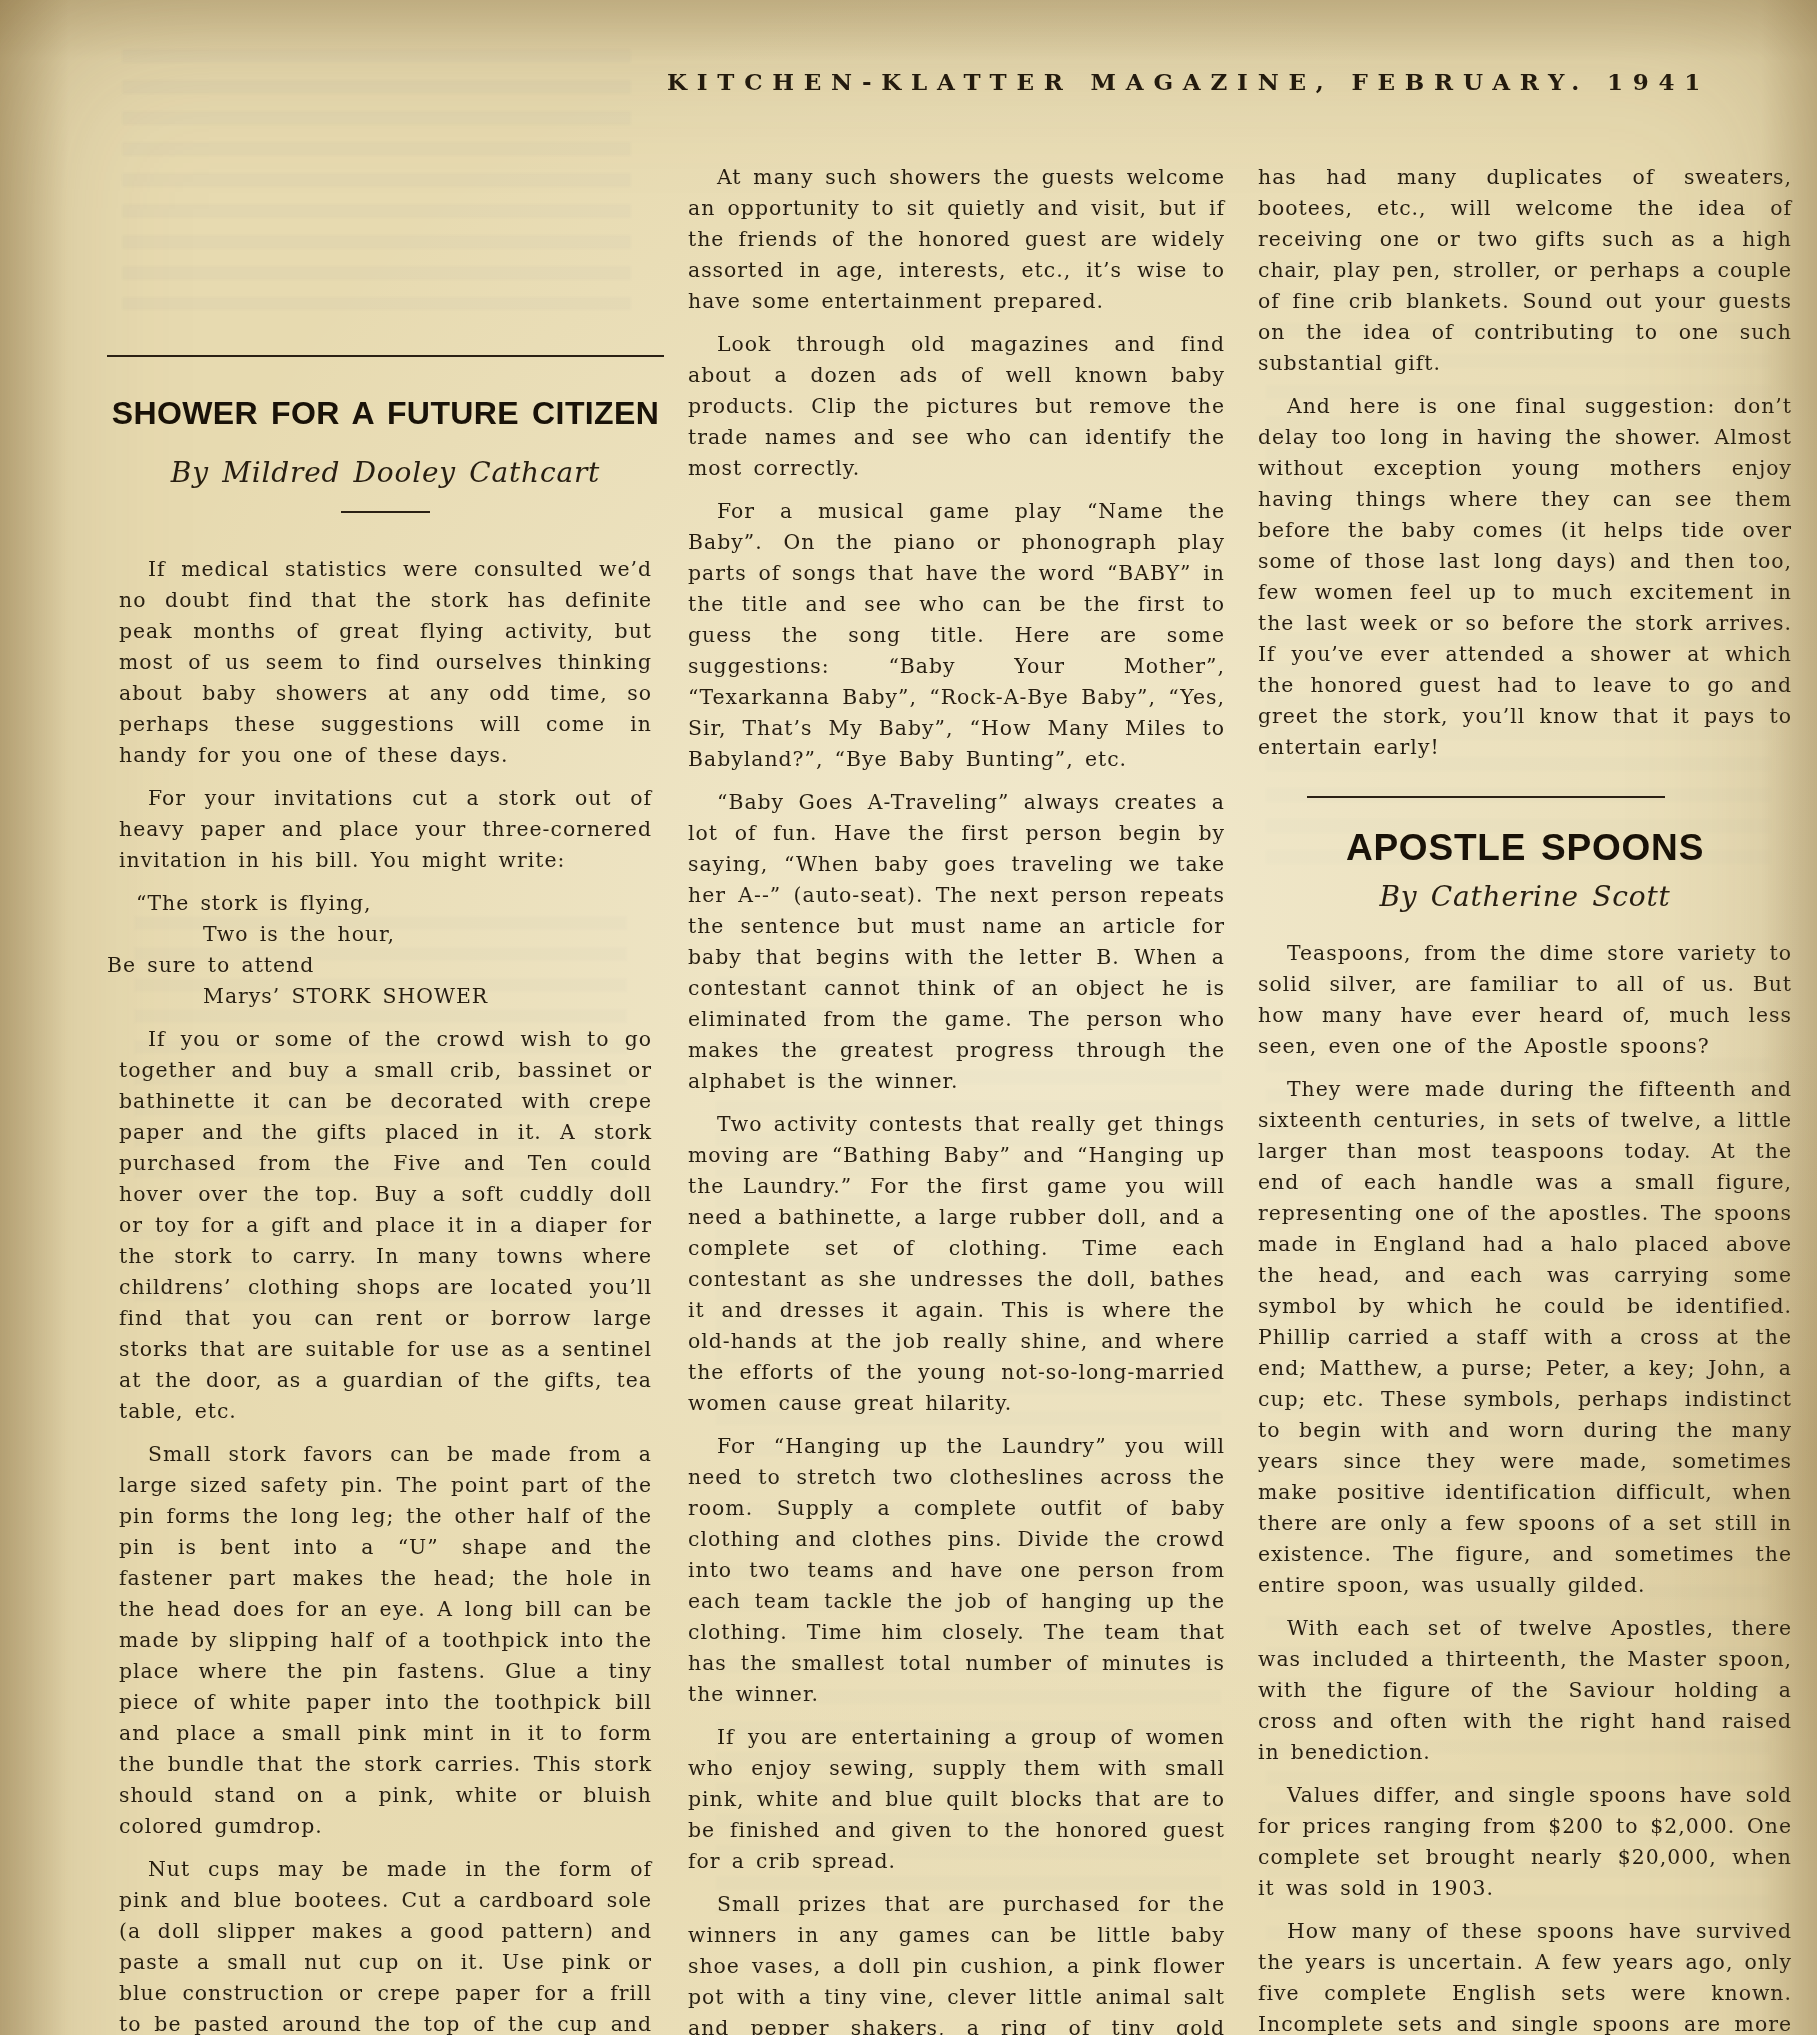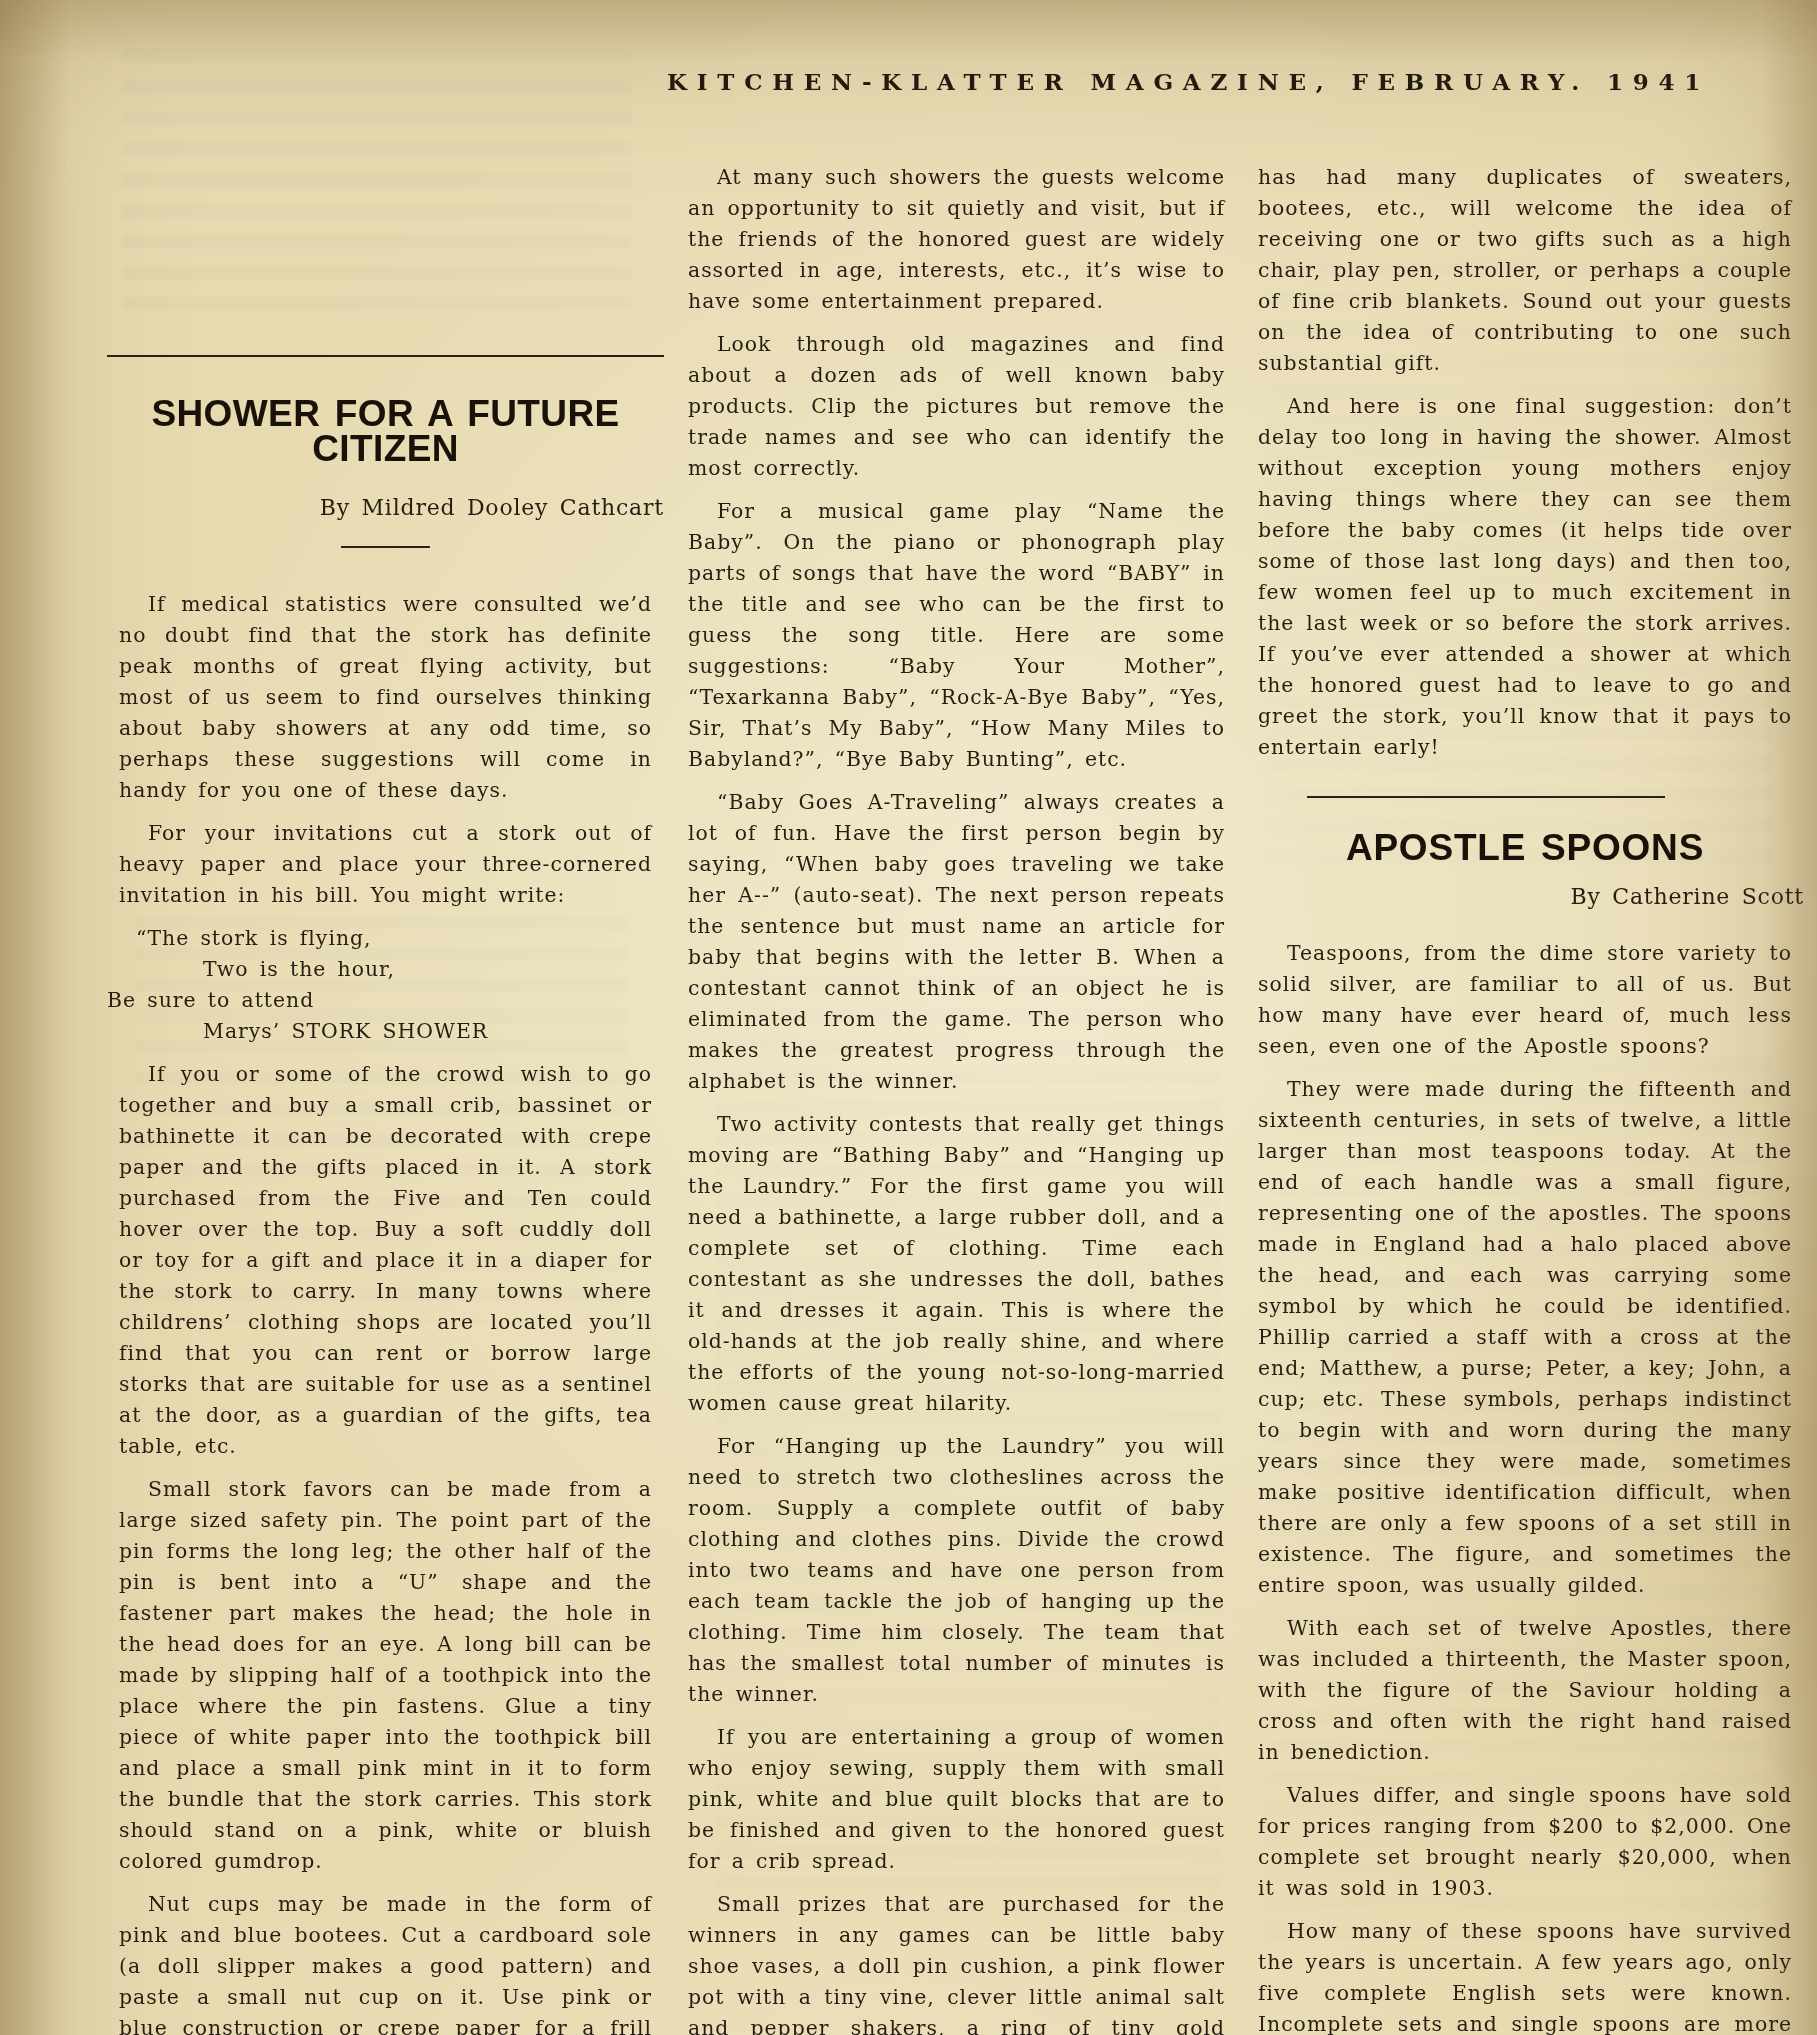--- a/index.html
+++ b/index.html
@@ -43,29 +43,29 @@
   .body-p{margin:12px;text-indent:29px;}
   .body-p.cont{text-indent:0;}
 
   .rule-full{height:0;border-top:2.8px solid #2a2014;margin:0 0 39px 0;}
   .rule-short{width:89px;height:0;border-top:2.4px solid #2a2014;margin:0 auto 41px auto;}
   .rule-mid{width:358px;height:0;border-top:2.8px solid #2a2014;margin:33px 0 0 61px;}
 
   .art-title{
     margin:0 0 29px 0;text-align:center;text-indent:0;
     font-family:"Liberation Sans", sans-serif;font-weight:700;
-    font-size:37px;line-height:35px;letter-spacing:0.4px;color:#191208;
+    font-size:32px;line-height:35px;letter-spacing:0.4px;color:#191208;
   }
   .art-title2{
     margin:29px 0 15.5px 0;text-align:center;text-indent:0;
     font-family:"Liberation Sans", sans-serif;font-weight:700;
     font-size:37px;line-height:41px;letter-spacing:0.8px;color:#191208;
   }
   .byline{
-    text-align:right;font-size:22px;line-height:26px;
+    text-align:center;font-style:italic;font-size:28px;line-height:26px;
     letter-spacing:0.8px;margin:0 0 25px 0;text-indent:0;
   }
   .byline2{margin:0 0 28.5px 0;}
 
   .verse-line{text-align:left;text-indent:0;}
   .vl-quote{padding-left:29px;}
   .vl-deep{padding-left:96px;}
   .vl-flush{padding-left:0;}
 
   .ghost{

